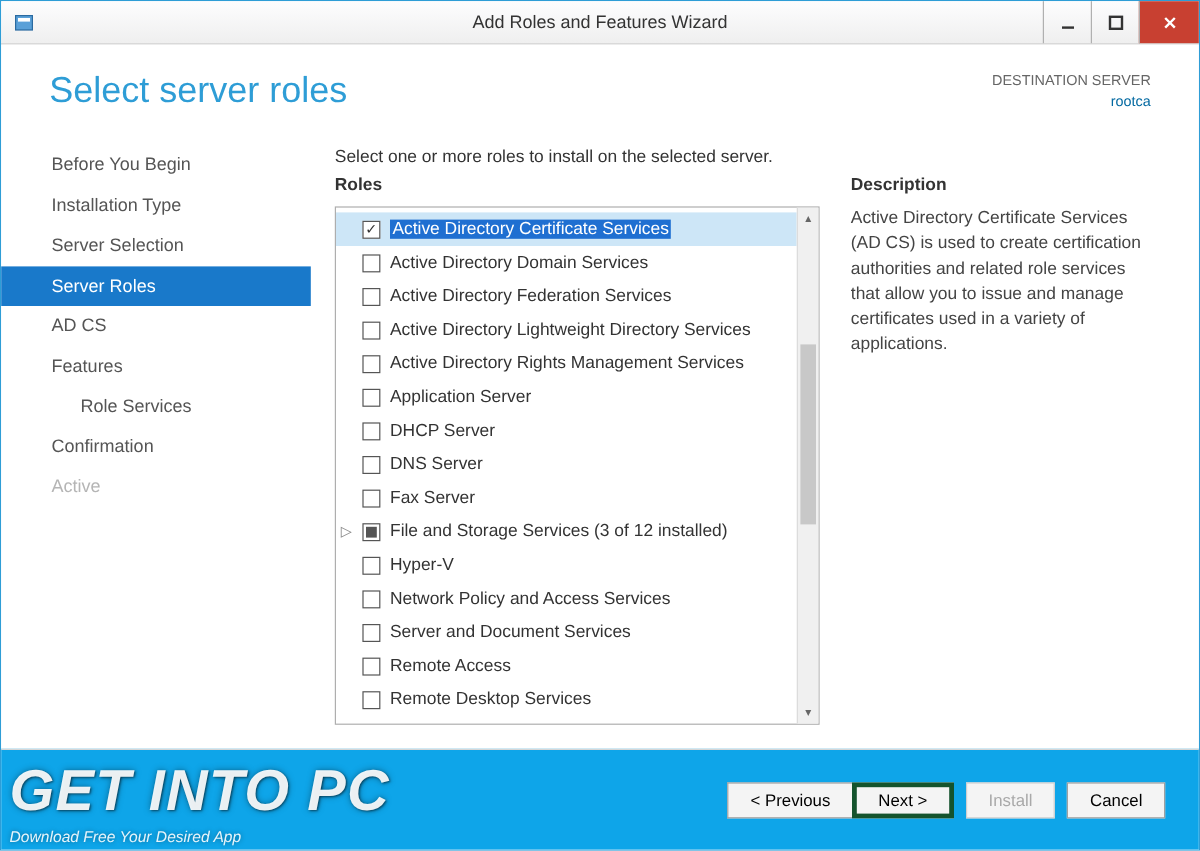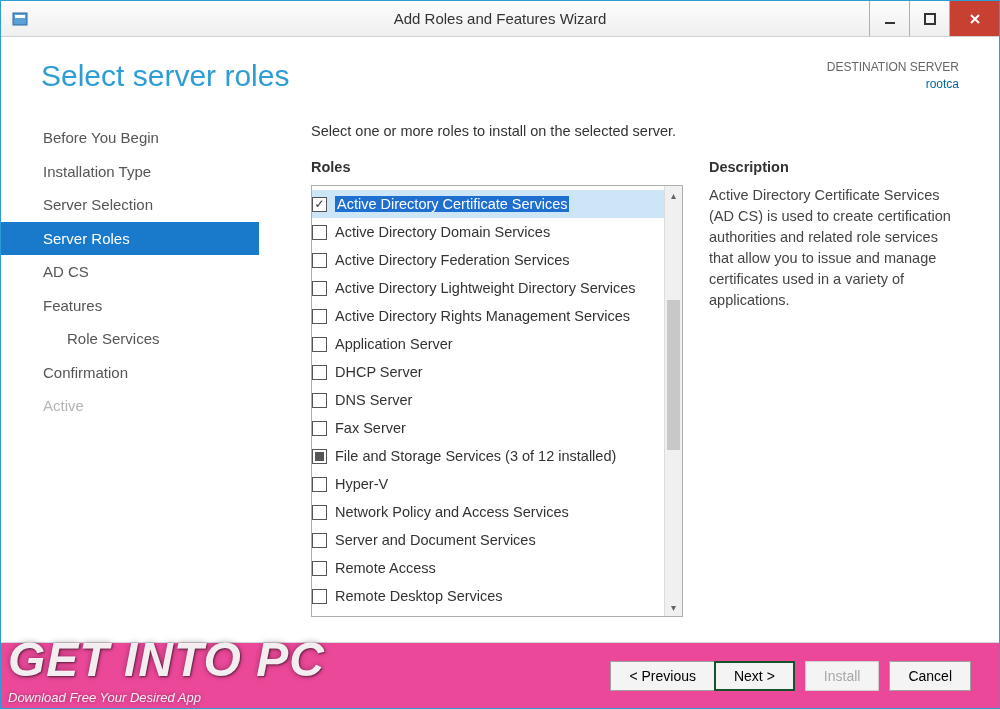--- a/index.html
+++ b/index.html
@@ -17,54 +17,54 @@
 .tb-btn svg { width: 14px; height: 14px; }
 
 .content { flex: 1; display: flex; flex-direction: column; background: #fff; }
 
 .header-area { padding: 22px 40px 10px 40px; display: flex; justify-content: space-between; align-items: flex-start; }
 .page-title { font-size: 30px; font-weight: 300; color: #2e9dd6; }
 .dest { text-align: right; font-size: 12px; color: #555; line-height: 1.4; }
 .dest .label { color: #666; }
 .dest .val { color: #0369a1; }
 
-.body-area { flex: 1; display: flex; padding: 0 0 0 0; gap: 32px; }
+.body-area { flex: 1; display: flex; padding: 0 0 0 0; }
 
 .sidebar { width: 258px; padding: 18px 0 0 42px; }
 .sidebar-item { font-size: 15px; color: #555; padding: 7px 12px 7px 0; cursor: pointer; line-height: 1.3; }
 .sidebar-item.selected { background: #1979ca; color: #fff; margin-left: -42px; padding-left: 42px; }
 .sidebar-item.indent { padding-left: 24px; }
 .sidebar-item.disabled { color: #b5b5b5; }
 
 .main { flex: 1; padding: 20px 38px 0 20px; display: flex; flex-direction: column; }
-.instruction { font-size: 14.5px; color: #333; margin-bottom: 20px; }
+.instruction { font-size: 14.5px; color: #333; margin-bottom: 7px; }
 .columns { display: flex; gap: 26px; flex: 1; }
 .roles-col { flex: 1; }
 .section-label { font-size: 14.5px; font-weight: 600; color: #333; margin-bottom: 10px; }
 .roles-box { border: 1px solid #aeaeae; height: 432px; display: flex; background: #fff; }
 .roles-list { flex: 1; overflow: hidden; padding: 4px 0; }
-.role-row { display: flex; align-items: center; height: 28px; font-size: 14.5px; color: #333; cursor: pointer; }
+.role-row { display: flex; align-items: center; height: 28px; padding-left: 22px; font-size: 14.5px; color: #333; cursor: pointer; }
 .role-row.sel { background: #cde6f7; }
 .role-row .chk { width: 15px; height: 15px; border: 1px solid #555; background: #fff; margin-right: 8px; display: flex; align-items: center; justify-content: center; flex-shrink: 0; }
 .role-row .chk.checked::after { content: "✓"; font-size: 12px; line-height: 1; color: #333; }
 .role-row .chk.partial::after { content: ""; display: block; width: 9px; height: 9px; background: #555; }
 .role-row .expander { width: 14px; margin-left: -18px; margin-right: 4px; color: #888; font-size: 12px; }
 .role-label { white-space: nowrap; }
 .role-label.hl { background: #1f6fd1; color: #fff; padding: 0 2px; }
 .scrollbar { width: 18px; background: #f0f0f0; border-left: 1px solid #dcdcdc; display: flex; flex-direction: column; }
 .sb-btn { height: 18px; display: flex; align-items: center; justify-content: center; color: #666; font-size: 10px; }
 .sb-track { flex: 1; position: relative; }
 .sb-thumb { position: absolute; left: 2px; right: 2px; top: 96px; height: 150px; background: #c8c8c8; }
 
 .desc-col { width: 252px; }
 .desc-text { font-size: 14.5px; color: #444; line-height: 1.45; }
 
-.footer { height: 66px; border-top: 1px solid #d6d6d6; display: flex; align-items: center; justify-content: flex-end; padding-right: 28px; gap: 10px; background: #ec4899; }
+.footer { height: 84px; border-top: 1px solid #d6d6d6; display: flex; align-items: center; justify-content: flex-end; padding-right: 28px; gap: 10px; background: #0ea5e9; }
 .btn { height: 30px; padding: 0 18px; font-size: 14px; border: 1px solid #a0a0a0; background: #f4f4f4; cursor: pointer; }
-.btn.primary { border: 2px solid #14532d; }
+.btn.primary { border: 4px solid #14532d; }
 .btn.disabled { color: #a9a9a9; border-color: #cfcfcf; }
 .btn-group { display: flex; }
 .btn-group .btn { border-radius: 0; }
 .btn-group .btn:first-child { border-right: none; }
 
 .watermark { position: absolute; left: 8px; bottom: 22px; color: rgba(255,255,255,0.92); font-size: 48px; font-weight: 700; font-style: italic; letter-spacing: 1px; text-shadow: 0 0 6px rgba(0,0,0,0.35), 1px 1px 2px rgba(0,0,0,0.5); pointer-events: none; }
 .watermark-sub { position: absolute; left: 8px; bottom: 4px; color: rgba(255,255,255,0.9); font-size: 13px; font-style: italic; text-shadow: 0 0 4px rgba(0,0,0,0.4); pointer-events: none; }
 </style>
 </head>
 <body>

